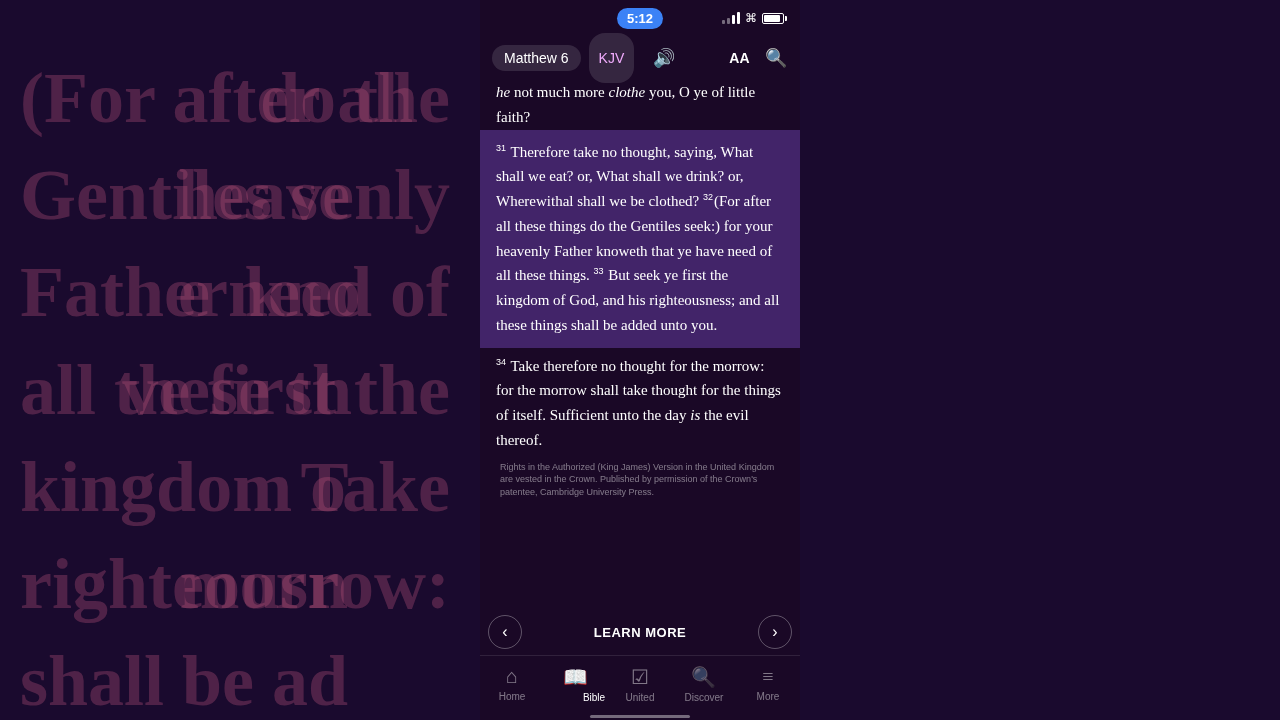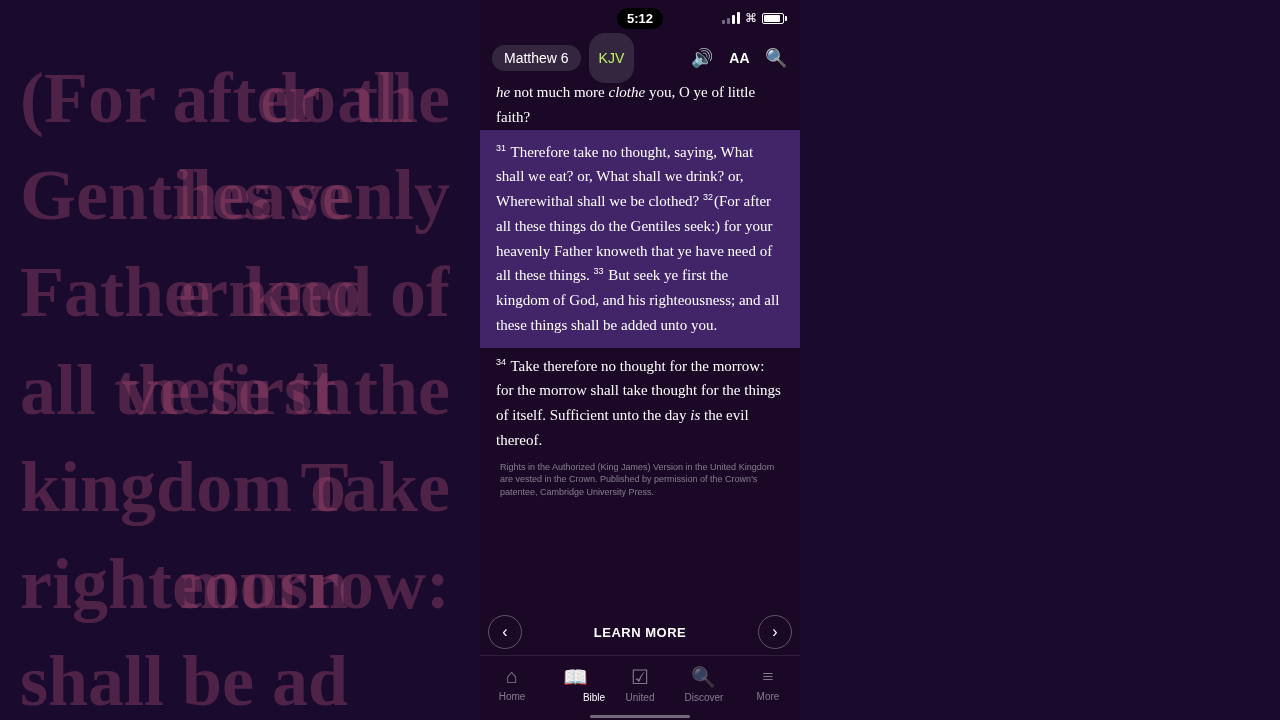--- a/index.html
+++ b/index.html
@@ -59,21 +59,21 @@
     
     .status-bar {
       display: flex;
       align-items: center;
       justify-content: center;
       padding: 8px 16px;
       height: 36px;
       position: relative;
     }
     .status-time {
-      background: #000000;
+      background: #3b82f6;
       color: white;
       font-size: 13px;
       font-weight: 600;
       padding: 3px 10px;
       border-radius: 12px;
       font-family: -apple-system, sans-serif;
     }
     .status-icons {
       position: absolute;
       right: 16px;
@@ -140,21 +140,21 @@
       border: none;
       border-radius: 16px;
       padding: 5px 12px;
       font-size: 14px;
       font-weight: 500;
       cursor: pointer;
       font-family: -apple-system, sans-serif;
     }
     .version-btn {
       background: rgba(255,255,255,0.12);
-      color: #bef264;
+      color: #f0abfc;
       border: none;
       border-radius: 16px;
       padding: 17px 10px;
       font-size: 14px;
       font-weight: 500;
       cursor: pointer;
       font-family: -apple-system, sans-serif;
     }
     .nav-right {
       margin-left: auto;
@@ -342,21 +342,21 @@
         <div class="battery-fill"></div>
       </div>
     </div>
   </div>
 
   <div class="nav-bar">
     <button class="chapter-btn">Matthew 6</button>
     <button class="version-btn">KJV</button>
     <div class="nav-right">
       <span class="nav-icon">🔊</span>
-      <span class="nav-icon" style="font-size:14px; font-weight:700; font-family:sans-serif;">AA</span>
+      <span class="nav-icon" style="font-size:14px; font-weight:700; font-family:sans-serif;margin-left:38px;">AA</span>
       <span class="nav-icon">🔍</span>
     </div>
   </div>
 
   <div class="scripture-container">
     <div class="scripture-text">
 
       <p>
         <span class="italic-word">he</span> not much more <span class="italic-word">clothe</span> you, O ye of little faith?
       </p>

